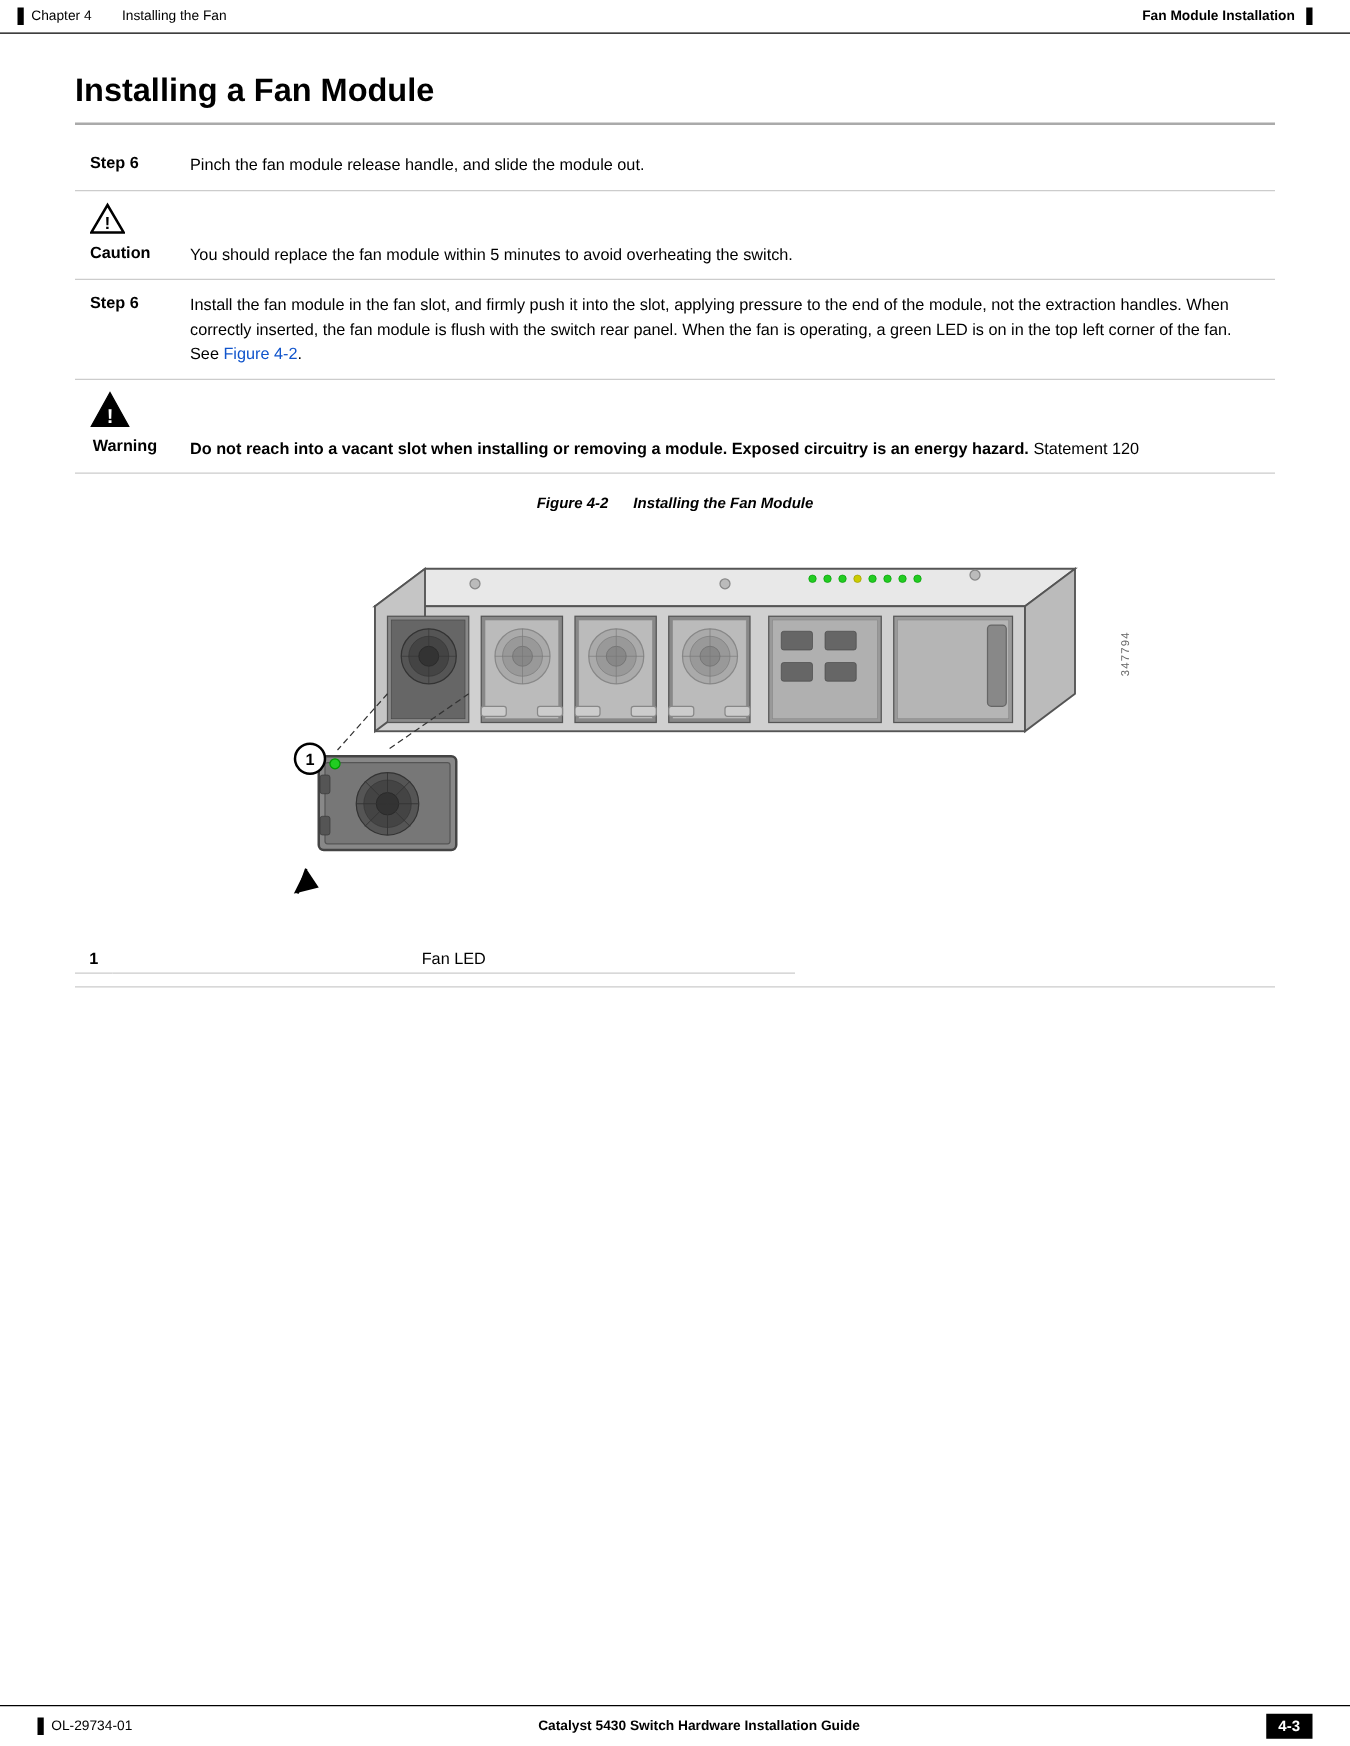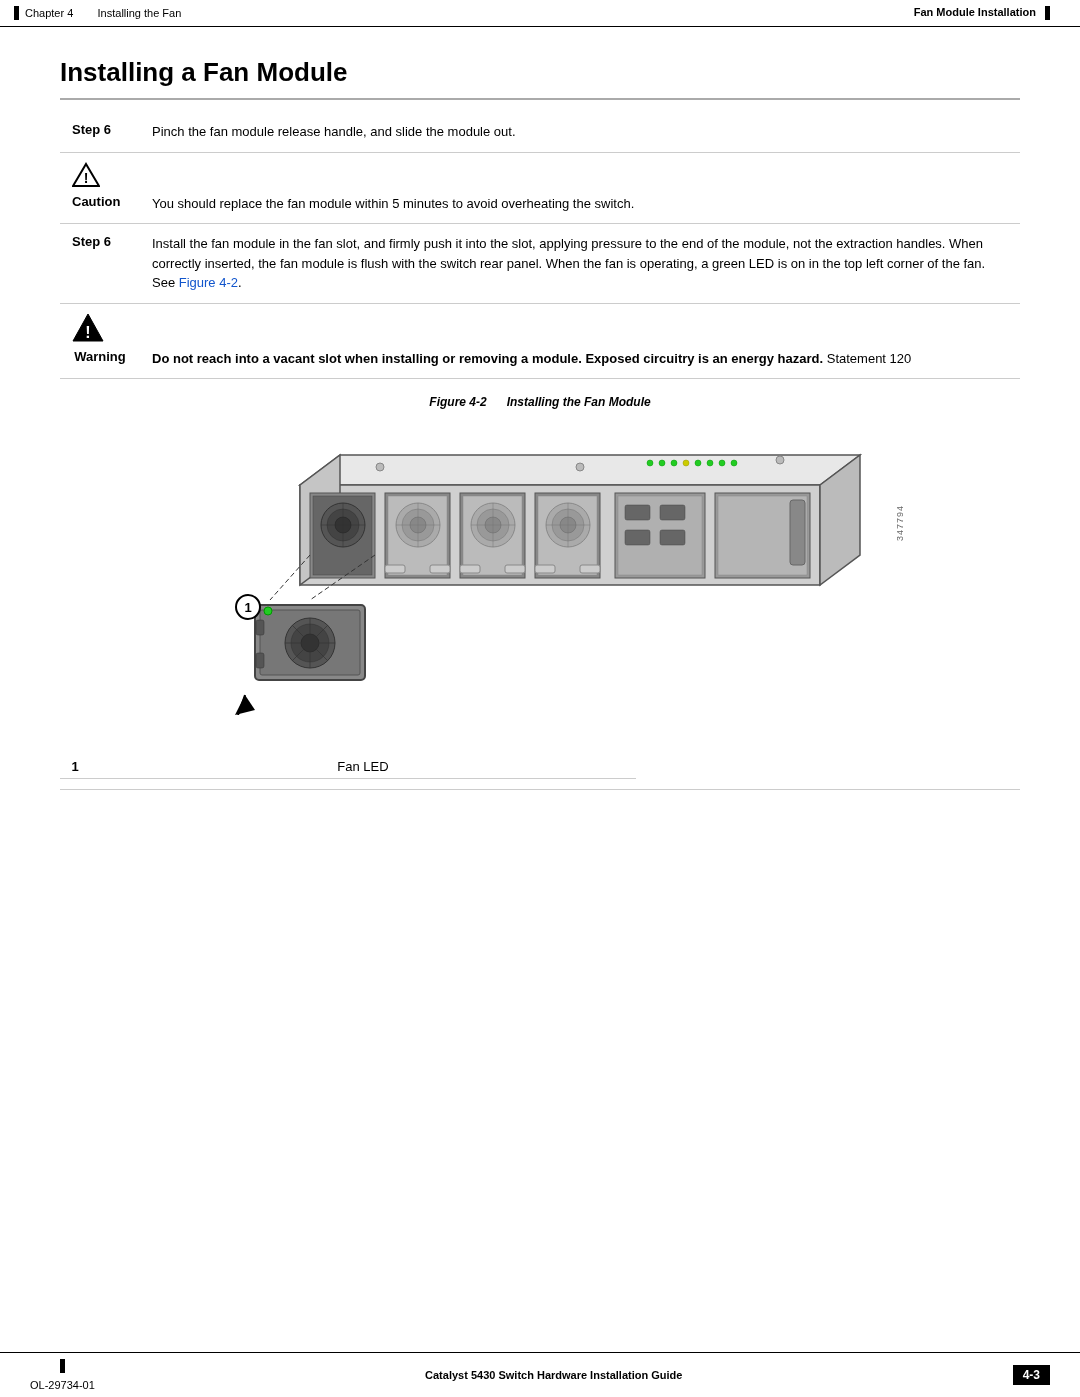--- a/index.html
+++ b/index.html
@@ -154,21 +154,20 @@
       padding: 6px 30px;
       display: flex;
       justify-content: space-between;
       align-items: center;
       font-size: 11px;
     }
     .footer-left {
       display: flex;
       align-items: center;
       gap: 6px;
-      flex-direction: column;
     }
     .footer-bar {
       width: 5px;
       height: 14px;
       background: #000;
       display: inline-block;
     }
     .footer-center {
       font-weight: bold;
       font-size: 11px;

